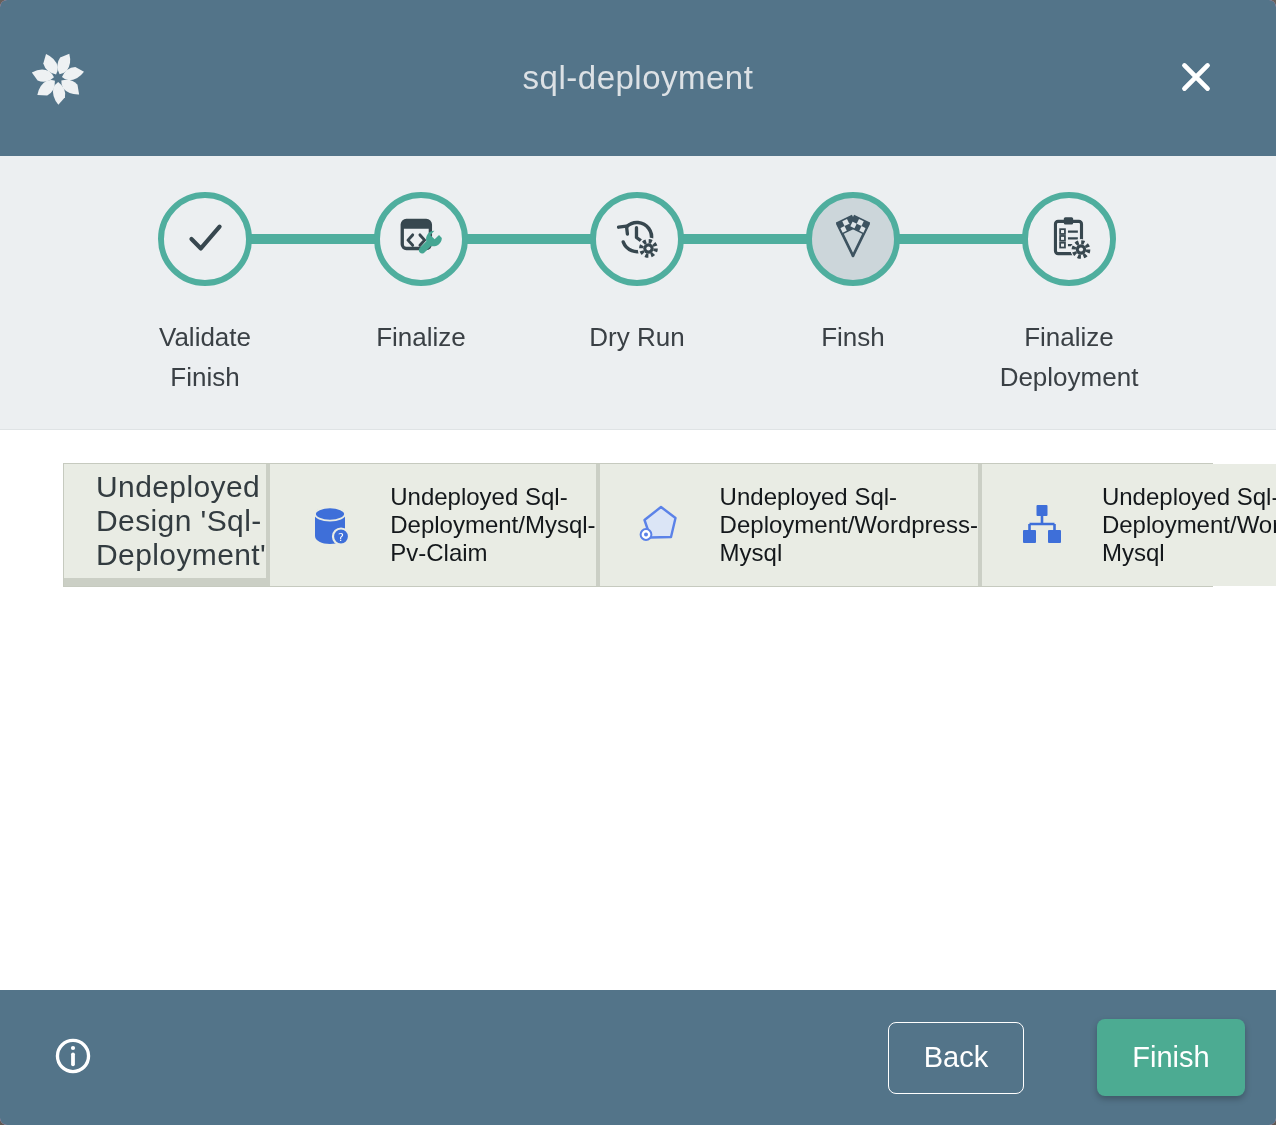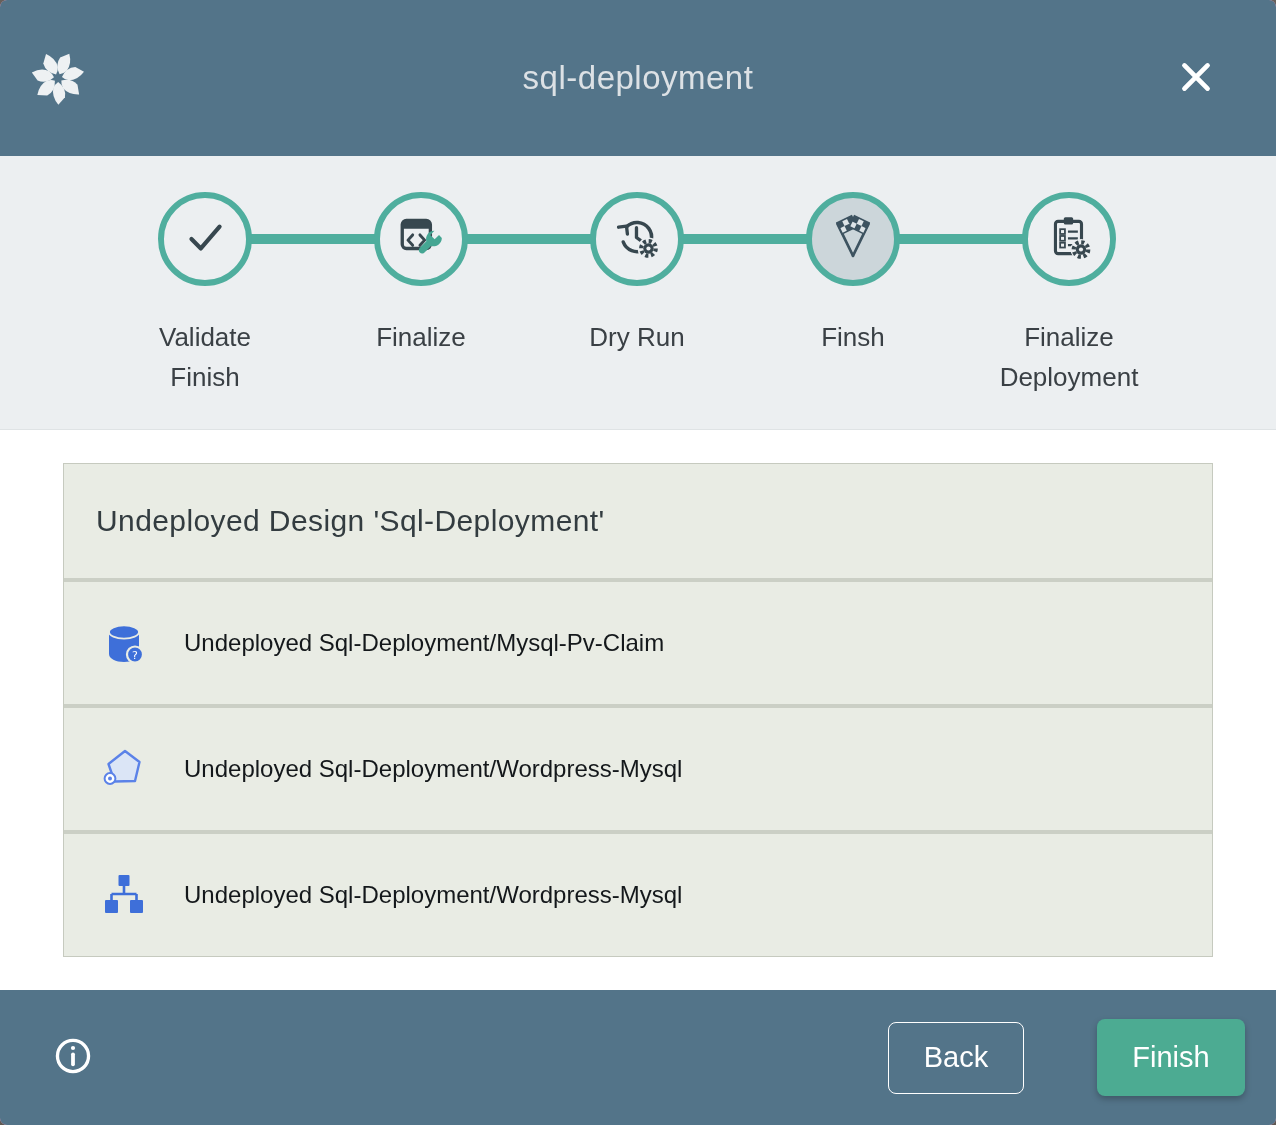--- a/index.html
+++ b/index.html
@@ -68,21 +68,21 @@
     margin-top: 31px; text-align: center;
     font-size: 26px; line-height: 40px; color: #3a4045;
   }
 
   
   .content { flex: 1 1 auto; background: #ffffff; }
   .panel {
     margin: 33px 63px 0 63px;
     border: 1px solid #c6cabf;
     background: #cbcfc5;
-    display: flex; flex-direction: column; gap: 4px;
+    display: flex; flex-direction: row; gap: 4px;
   }
   .panel-header {
     height: 114px; background: #e9ece4;
     display: flex; align-items: center;
     padding-left: 32px;
   }
   .panel-header span {
     font-size: 30px; font-weight: 300; letter-spacing: .4px; color: #333c40;
   }
   .panel-row {

